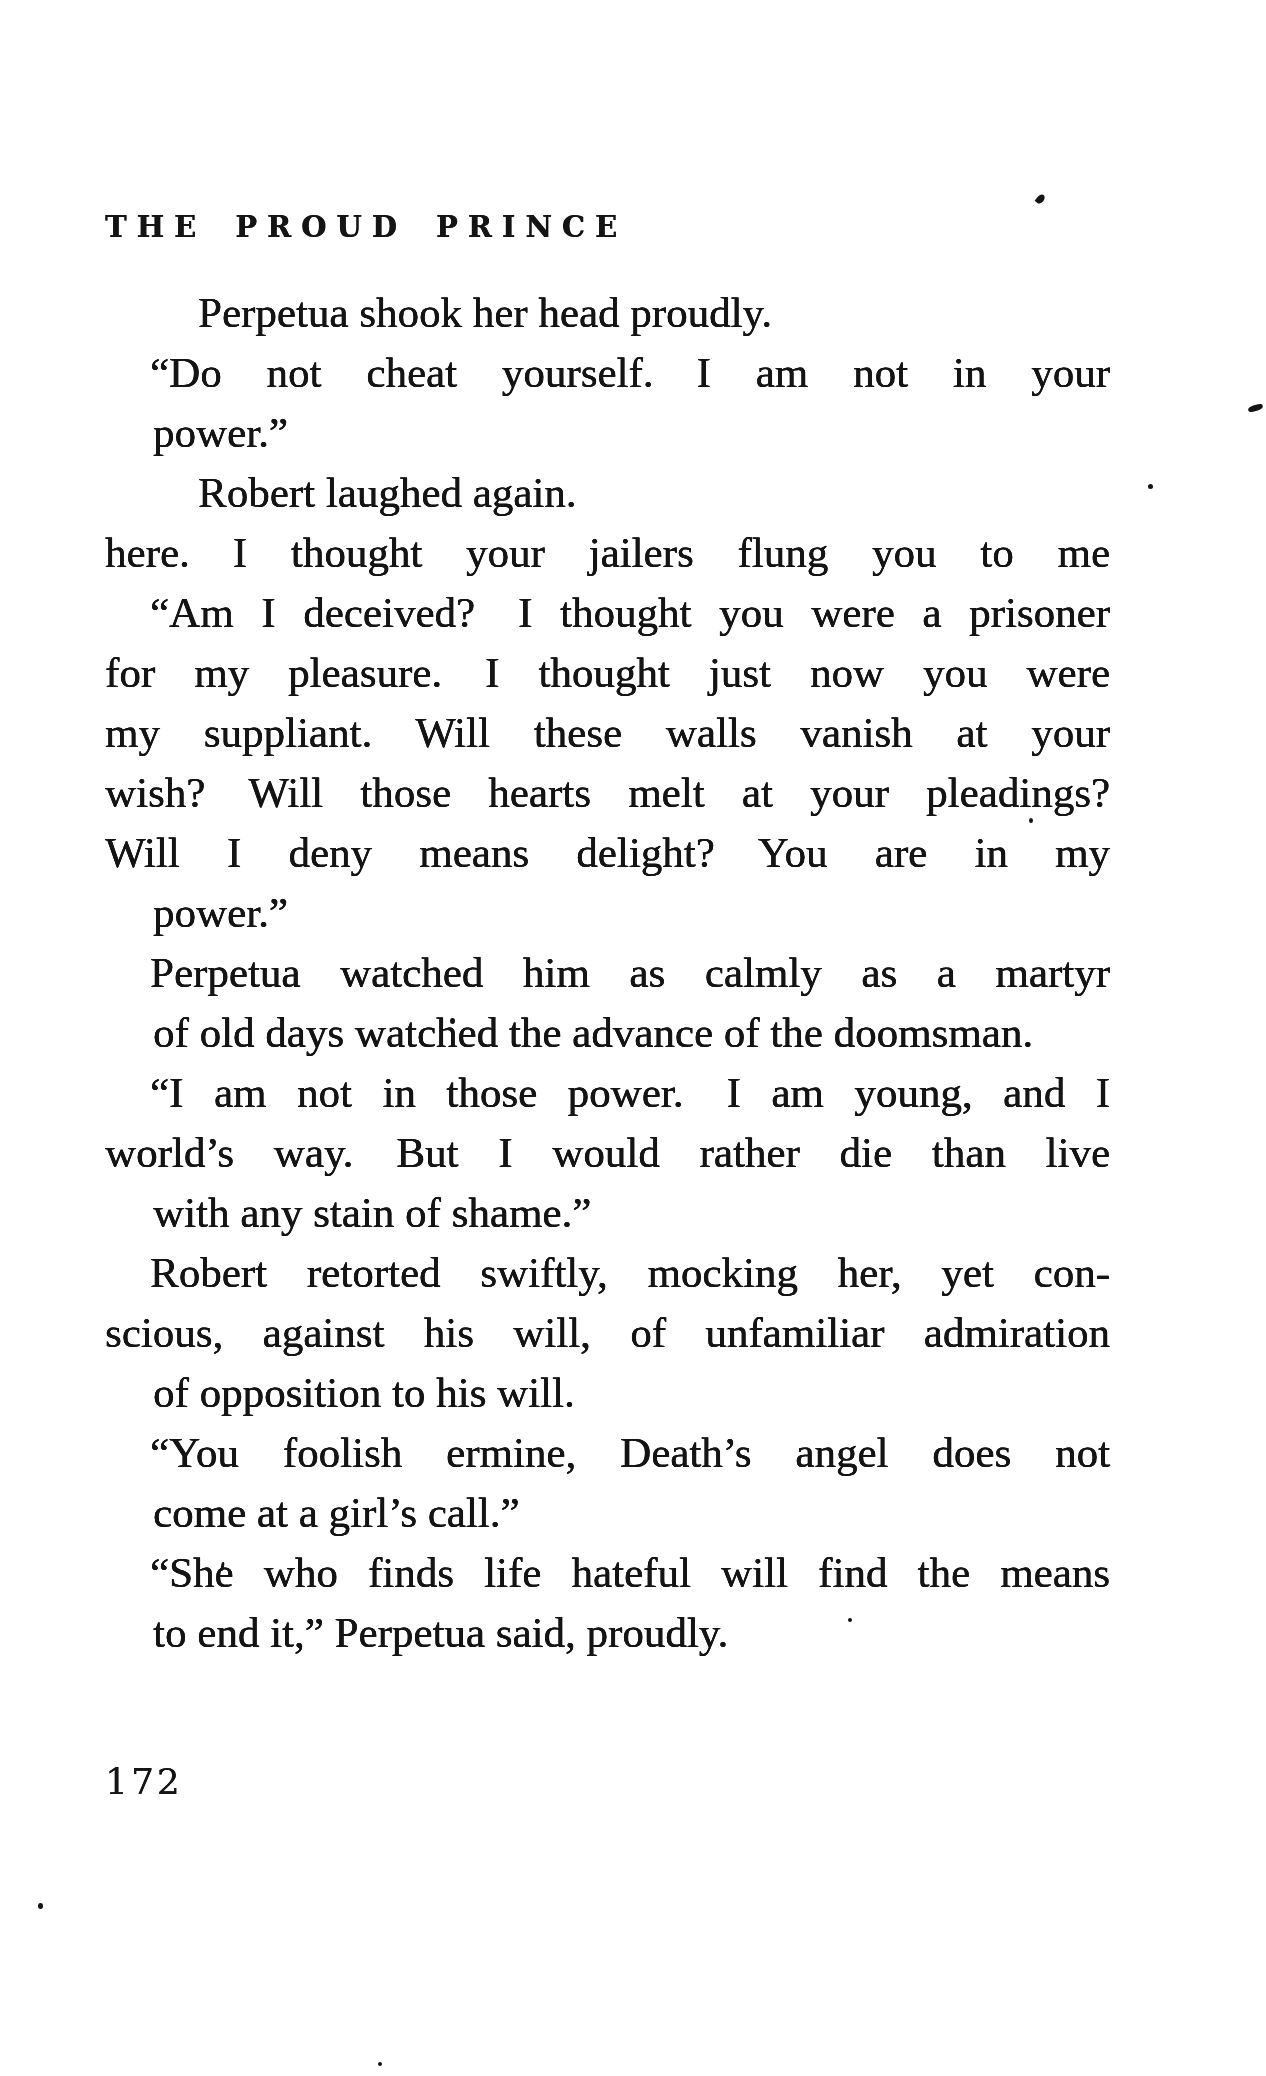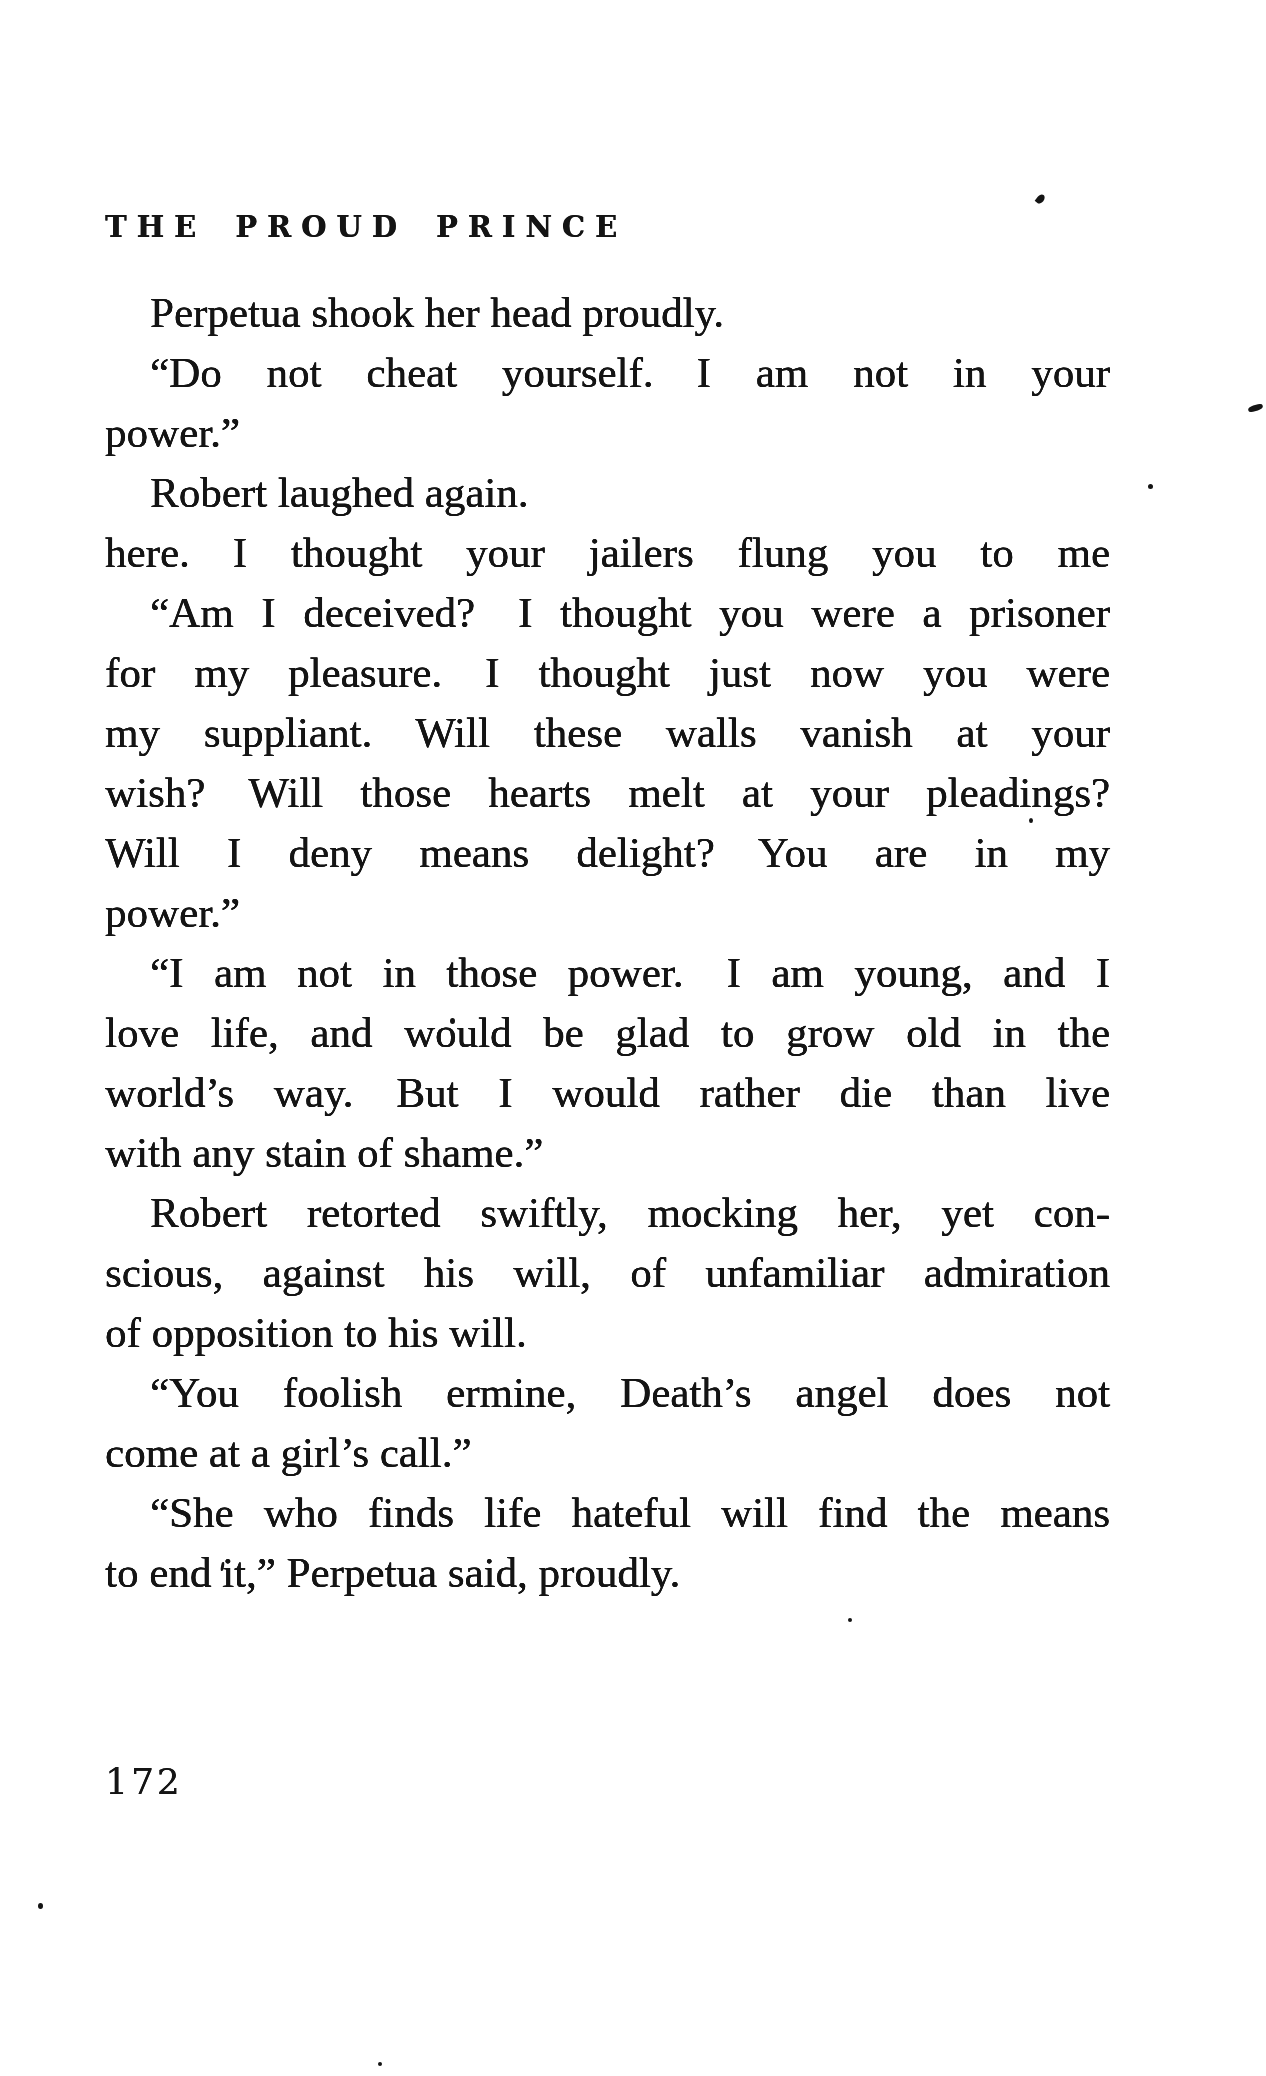--- a/index.html
+++ b/index.html
@@ -36,21 +36,21 @@
     font-size: 43px;
     line-height: 60px;
     text-shadow: 0.35px 0 0 currentColor, 0 0.35px 0 currentColor;
   }
   .line {
     height: 60px;
     text-align: justify;
     text-align-last: justify;
     white-space: nowrap;
   }
-  .line.last { text-align-last: left; }
+  .line.last { text-align-last: left; margin-left: 48px; }
   .line.first { text-indent: 45px; }
   .folio {
     position: absolute;
     top: 1760px;
     left: 105px;
     width: 1005px;
     text-align: left;
     font-family: "DejaVu Serif", serif;
     font-size: 36px;
     line-height: 44px;
@@ -93,22 +93,25 @@
       <div>
         <div class="line">here.  I thought your jailers flung you to me</div>
         <div class="line first">“Am I deceived?  I thought you were a prisoner</div>
         <div class="line">for my pleasure.  I thought just now you were</div>
         <div class="line">my suppliant.  Will these walls vanish at your</div>
         <div class="line">wish?  Will those hearts melt at your pleadings?</div>
         <div class="line">Will I deny means delight?  You are in my</div>
         <div class="line last">power.”</div>
       </div>
       <div>
+        <div class="line first">Perpetua watched him as calmly as a martyr</div>
+        <div class="line last">of old days watched the advance of the doomsman.</div>
+      </div>
+      <div>
         <div class="line first">“I am not in those power.  I am young, and I</div>
-        <div class="line">love life, and would be glad to grow old in the</div>
         <div class="line">world’s way.  But I would rather die than live</div>
         <div class="line last">with any stain of shame.”</div>
       </div>
       <div>
         <div class="line first">Robert retorted swiftly, mocking her, yet con-</div>
         <div class="line">scious, against his will, of unfamiliar admiration</div>
         <div class="line last">of opposition to his will.</div>
       </div>
       <div>
         <div class="line first">“You foolish ermine, Death’s angel does not</div>

